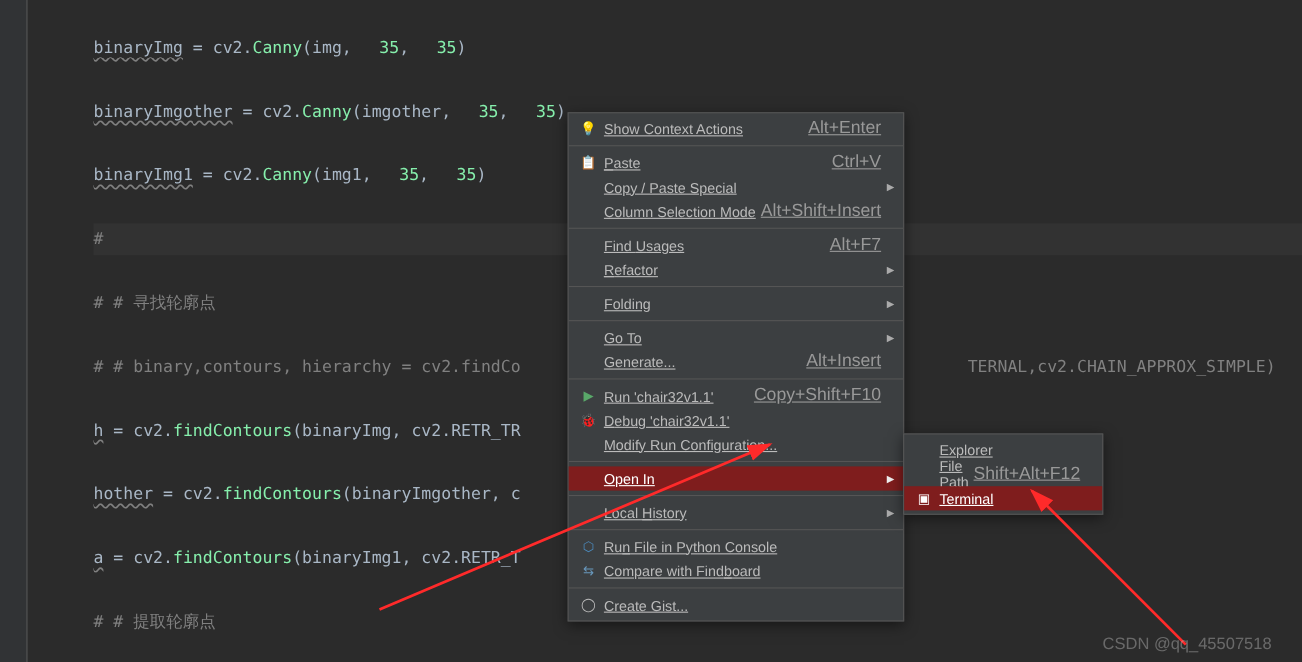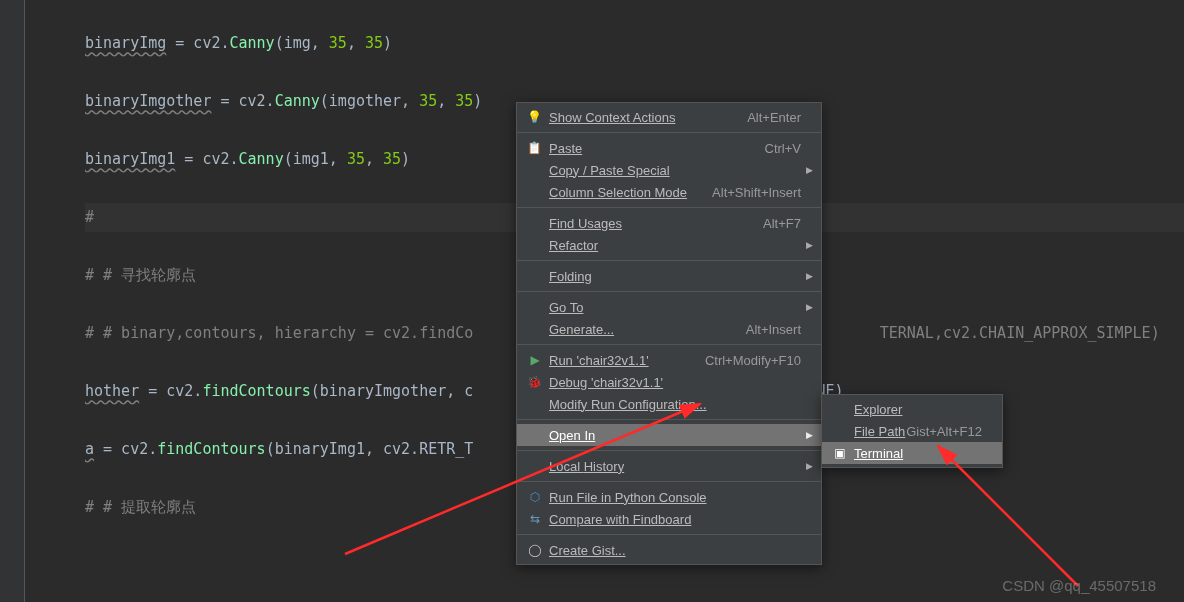--- a/index.html
+++ b/index.html
@@ -27,21 +27,21 @@
     left: 0; top: 0; bottom: 0;
     width: 25px;
     background: #313335;
     border-right: 1px solid #555;
   }
   .line { display: block; height: 29px; }
   .highlight-line { background: #323232; }
   .wavy { text-decoration: underline #808080 wavy; text-underline-offset: 3px; }
   .op, .pn { color: #a9b7c6; }
   .fn { color: #86efac; }
-  .num { color: #84cc16; }
+  .num { color: #86efac; margin-left: 16px; }
   .cm { color: #808080; }
 
   
   .menu {
     position: absolute;
     background: #3c3f41;
     border: 1px solid #555;
     box-shadow: 0 3px 12px rgba(0,0,0,0.5);
     font-family: "Segoe UI", sans-serif;
     font-size: 13px;
@@ -53,23 +53,23 @@
   .menu-item {
     display: flex;
     align-items: center;
     height: 22px;
     padding: 0 20px 0 8px;
     cursor: default;
     position: relative;
   }
   .menu-item .ico { width: 20px; display: inline-flex; align-items: center; justify-content: center; font-size: 12px; }
   .menu-item .lbl { flex: 1; padding-left: 4px; text-decoration: underline; }
-  .menu-item .sc { color: #999; font-size: 13px; }
+  .menu-item .sc { color: #999; font-size: 16px; text-decoration: underline; }
   .menu-item .arrow { position: absolute; right: 8px; font-size: 9px; color: #aaa; }
-  .menu-item.hl { background: #737373; color: #fff; }
+  .menu-item.hl { background: #7f1d1d; color: #fff; }
   .menu-item.hl .sc, .menu-item.hl .arrow { color: #eee; }
   .menu-sep { height: 1px; background: #555; margin: 4px 0; }
   .mn { text-decoration: underline; }
 
   
   .arrow-svg { position: absolute; pointer-events: none; }
   #arrow1 { left: 340px; top: 394px; }
   #arrow2 { left: 928px; top: 436px; }
 
   .watermark {
@@ -85,20 +85,21 @@
 
 <div class="gutter"></div>
 
 <div class="editor">
 <span class="line"><span class="wavy">binaryImg</span> <span class="op">=</span> cv2.<span class="fn">Canny</span>(<span>img</span><span class="op">, </span><span class="num">35</span><span class="op">, </span><span class="num">35</span>)</span>
 <span class="line"><span class="wavy">binaryImgother</span> <span class="op">=</span> cv2.<span class="fn">Canny</span>(<span>imgother</span><span class="op">, </span><span class="num">35</span><span class="op">, </span><span class="num">35</span>)</span>
 <span class="line"><span class="wavy">binaryImg1</span> <span class="op">=</span> cv2.<span class="fn">Canny</span>(<span>img1</span><span class="op">, </span><span class="num">35</span><span class="op">, </span><span class="num">35</span>)</span>
 <span class="line highlight-line"><span class="cm">#</span></span>
 <span class="line"><span class="cm"># # 寻找轮廓点</span></span>
 <span class="line"><span class="cm"># # binary,contours, hierarchy = cv2.findCo</span>                                             <span class="cm">TERNAL,cv2.CHAIN_APPROX_SIMPLE)</span></span>
+<span class="line"><span class="wavy">h</span> <span class="op">=</span> cv2.<span class="fn">findContours</span><span>(binaryImg, cv2.RETR_TR</span></span>
 <span class="line"><span class="wavy">hother</span> <span class="op">=</span> cv2.<span class="fn">findContours</span><span>(binaryImgother, c</span>                                  <span>X_NONE)</span></span>
 <span class="line"><span class="wavy">a</span> <span class="op">=</span> cv2.<span class="fn">findContours</span><span>(binaryImg1, cv2.RETR_T</span></span>
 <span class="line"><span class="cm"># # 提取轮廓点</span></span>
 
 
 
 
 
 
 
@@ -155,21 +156,21 @@
   </div>
   <div class="menu-item">
     <span class="ico"></span>
     <span class="lbl">Generate...</span>
     <span class="sc">Alt+Insert</span>
   </div>
   <div class="menu-sep"></div>
   <div class="menu-item">
     <span class="ico" style="color:#59a869">▶</span>
     <span class="lbl">Run 'chair32v1.1'</span>
-    <span class="sc">Ctrl+Modify+F10</span>
+    <span class="sc">Copy+Shift+F10</span>
   </div>
   <div class="menu-item">
     <span class="ico" style="color:#59a869">🐞</span>
     <span class="lbl"><span class="mn">D</span><span>ebug 'chair32v1.1'</span></span>
   </div>
   <div class="menu-item">
     <span class="ico"></span>
     <span class="lbl">Modify Run Configuration...</span>
   </div>
   <div class="menu-sep"></div>
@@ -201,21 +202,21 @@
 </div>
 
 <div class="menu sub">
   <div class="menu-item">
     <span class="ico"></span>
     <span class="lbl">Explorer</span>
   </div>
   <div class="menu-item">
     <span class="ico"></span>
     <span class="lbl">File Path</span>
-    <span class="sc">Gist+Alt+F12</span>
+    <span class="sc">Shift+Alt+F12</span>
   </div>
   <div class="menu-item hl">
     <span class="ico">▣</span>
     <span class="lbl">Terminal</span>
   </div>
 </div>
 
 <svg id="arrow1" class="arrow-svg" width="400" height="170">
   <defs>
       <marker id="ah1" markerWidth="10" markerHeight="10" refX="8" refY="3" orient="auto">

